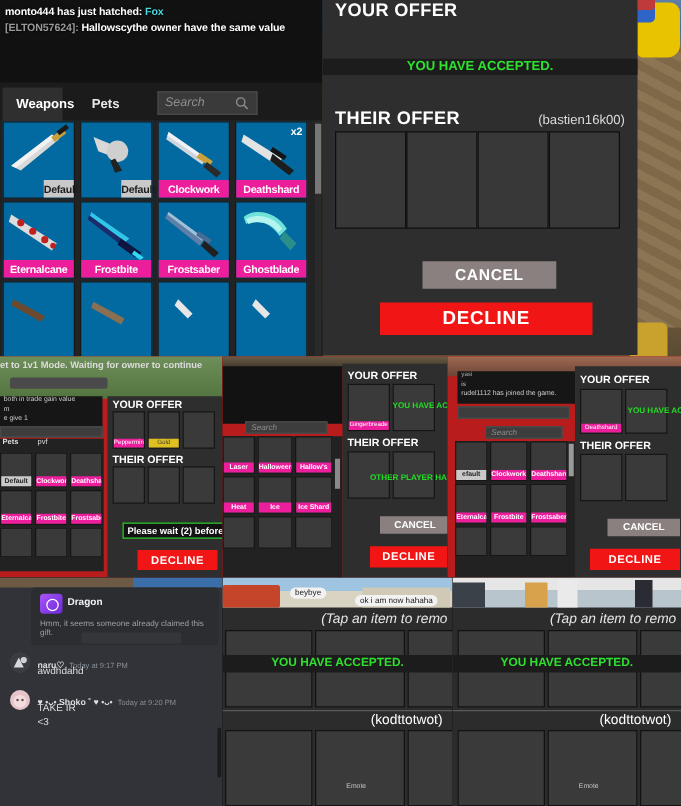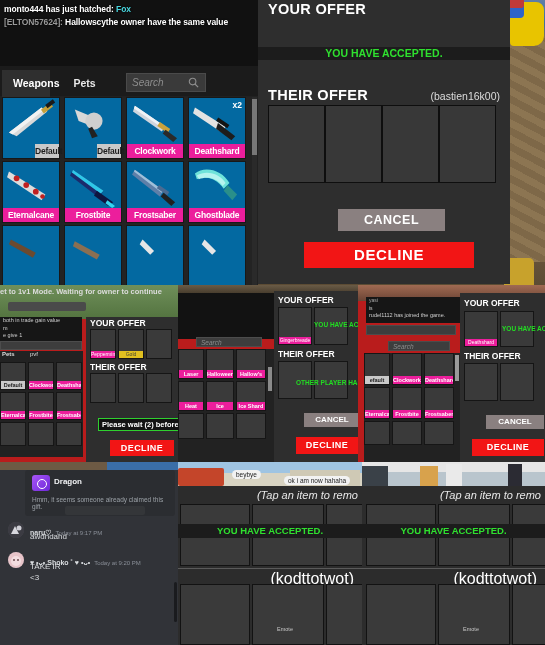--- a/index.html
+++ b/index.html
@@ -126,21 +126,21 @@
   .tapshot { position:absolute; top:462px; height:183px; overflow:hidden; background:#2c2c2c; }
   #tap1 { left:178px; width:184px; }
   #tap2 { left:362px; width:183px; }
   .tapshot .sky { position:absolute; left:0; top:0; right:0; height:24px; }
   .tapshot .bub { position:absolute; background:#f2f2f2; border-radius:7px; font-size:6.5px; color:#1b1b1b;
                   padding:1px 4px; white-space:nowrap; }
   .tapshot .hint { position:absolute; right:4px; font-size:11px; font-style:italic; color:#e6e6e6; white-space:nowrap; }
   .tapshot .tslot { position:absolute; background:#3a3a3a; border:1px solid #121212; }
   .tapshot .acc { position:absolute; left:0; width:100%; height:14px; background:#1c1c1c; }
   .tapshot .acc span { display:block; text-align:center; line-height:14px; font-size:9.5px; font-weight:bold; color:#2fe02f; }
-  .tapshot .who { position:absolute; right:8px; font-size:16px; color:#ffffff; white-space:nowrap; }
+  .tapshot .who { position:absolute; right:8px; font-size:11px; color:#ffffff; white-space:nowrap; }
   .tapshot .emo { position:absolute; background:#3a3a3a; font-size:5.5px; color:#c8c8c8; text-align:center;
                   line-height:18px; }
   .tapshot .divider { position:absolute; left:0; width:100%; height:1px; background:#5a5a5a; }
 </style>
 </head>
 <body>
 
 <div class="stage">
 
   <div id="shot-main">

